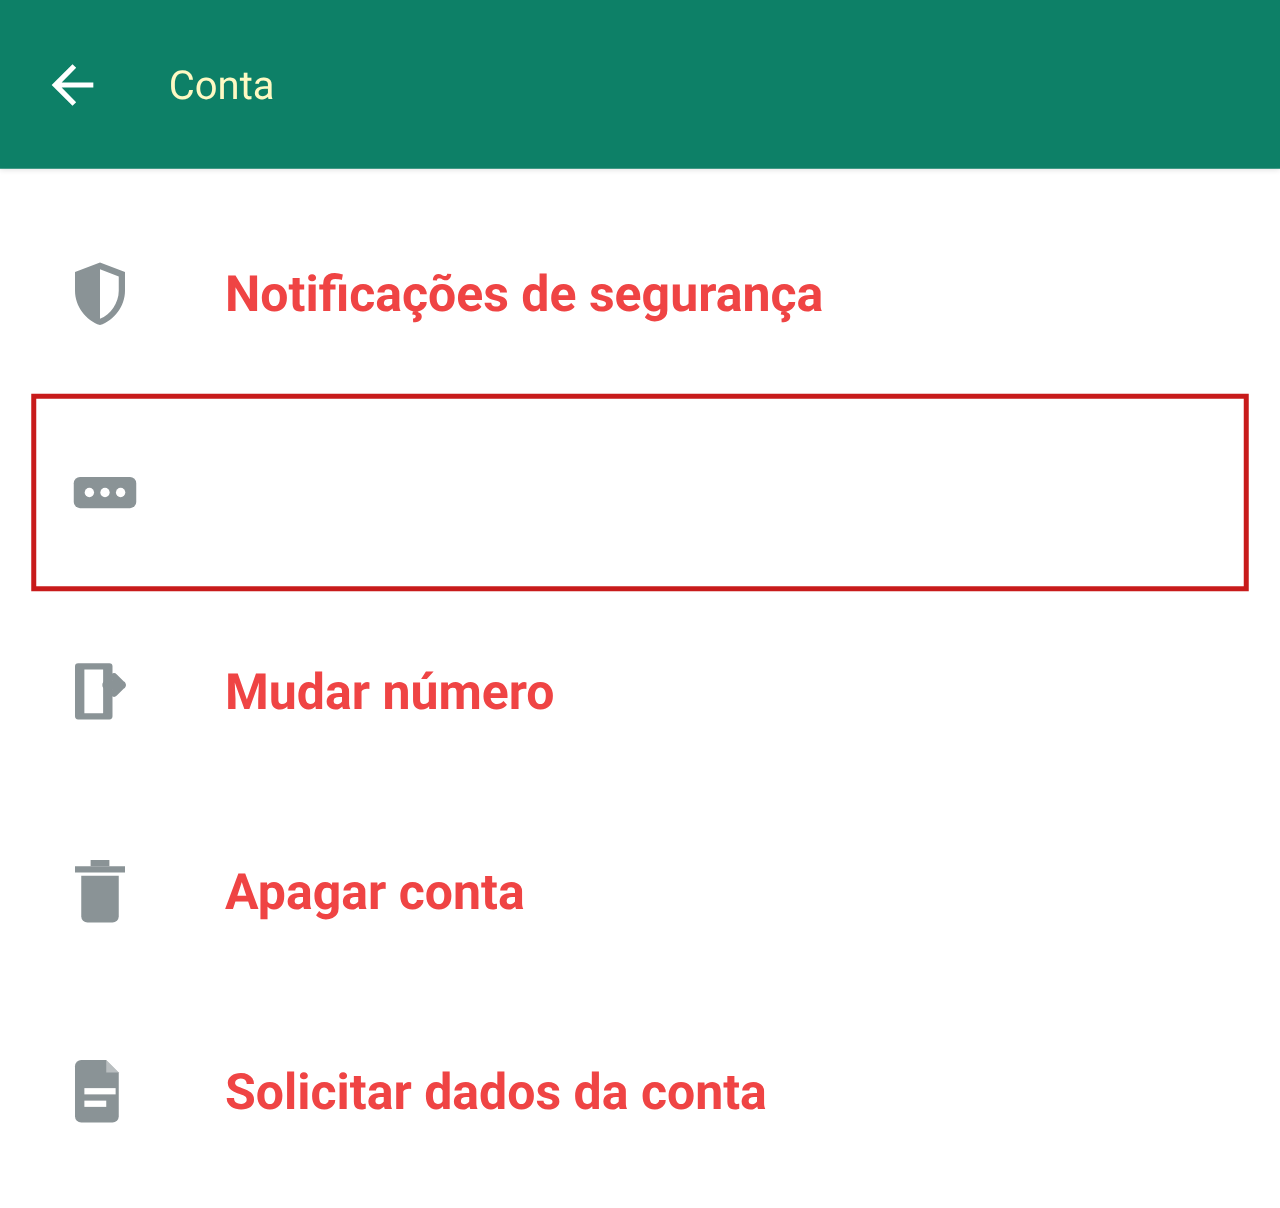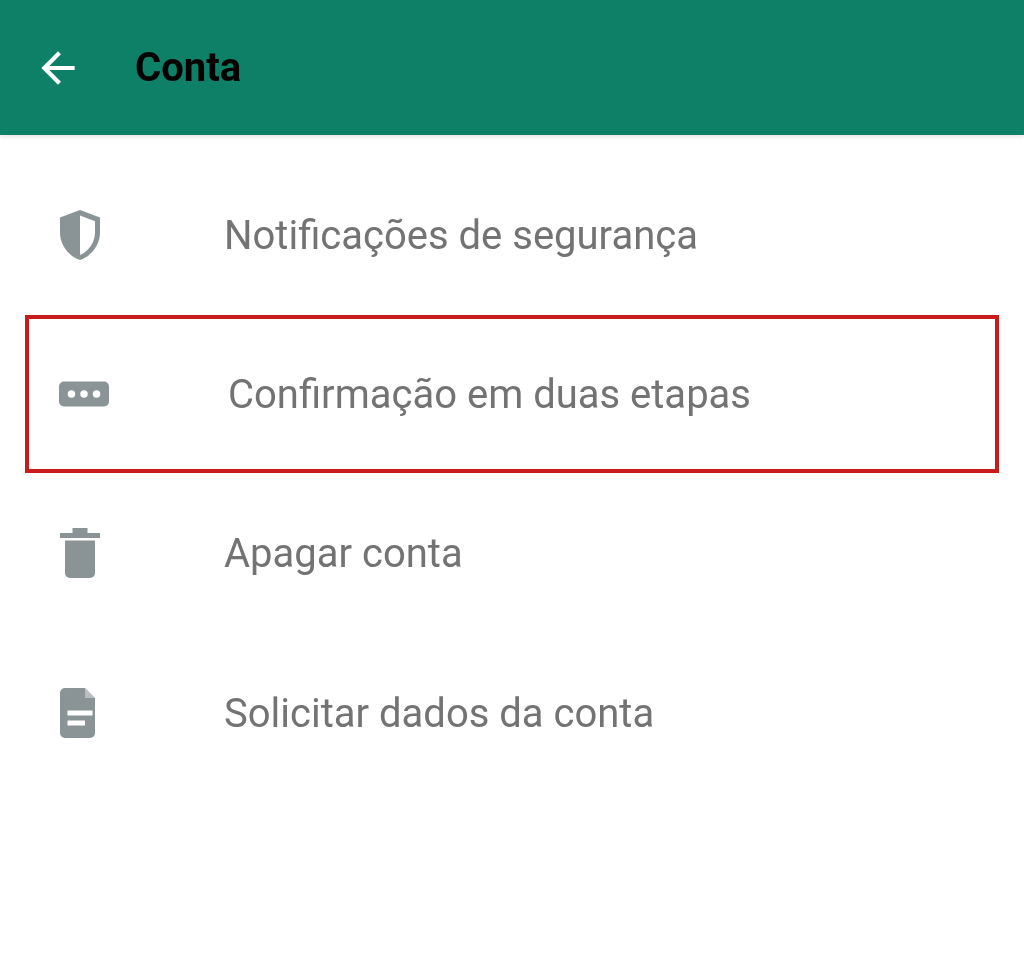--- a/index.html
+++ b/index.html
@@ -30,23 +30,23 @@
       justify-content: center;
       cursor: pointer;
       margin-right: 50px;
     }
     .back-button svg {
       width: 50px;
       height: 50px;
       fill: #ffffff;
     }
     .app-title {
-      color: #000000;
-      font-size: 40px;
-      font-weight: 700;
+      color: #fef9c3;
+      font-size: 32px;
+      font-weight: 400;
     }
     .menu-list {
       padding: 20px 0;
     }
     .menu-item {
       display: flex;
       align-items: center;
       padding: 50px 30px 50px 50px;
       cursor: pointer;
     }
@@ -64,23 +64,22 @@
       margin-right: 70px;
       flex-shrink: 0;
     }
     .menu-icon svg {
       width: 60px;
       height: 60px;
       fill: #8a9396;
     }
     .menu-label {
       font-size: 40px;
-      color: #737373;
-      font-weight: 400;
-      margin-left: 44px;
+      color: #ef4444;
+      font-weight: 700;
     }
   </style>
 </head>
 <body>
 
 <div class="app-bar">
   <div class="back-button">
     <svg viewBox="0 0 24 24">
       <path d="M20 11H7.83l5.59-5.59L12 4l-8 8 8 8 1.41-1.41L7.83 13H20v-2z"></path>
     </svg>
@@ -101,23 +100,31 @@
 
   <div class="menu-item highlighted">
     <div class="menu-icon">
       <svg viewBox="0 0 24 24">
         <rect x="2" y="7" width="20" height="10" rx="2" fill="#8a9396"></rect>
         <circle cx="7" cy="12" r="1.5" fill="#ffffff"></circle>
         <circle cx="12" cy="12" r="1.5" fill="#ffffff"></circle>
         <circle cx="17" cy="12" r="1.5" fill="#ffffff"></circle>
       </svg>
     </div>
-    <div class="menu-label">Confirmação em duas etapas</div>
   </div>
 
+  <div class="menu-item">
+    <div class="menu-icon">
+      <svg viewBox="0 0 24 24">
+        <path d="M5 3 h10 a1 1 0 0 1 1 1 v16 a1 1 0 0 1 -1 1 h-10 a1 1 0 0 1 -1 -1 v-16 a1 1 0 0 1 1 -1 Z M7 5 v14 h6 v-14 Z" fill="#8a9396"></path>
+        <path d="M14 10 h5 m0 0 l-2.5 -2.5 M19 10 l-2.5 2.5" stroke="#8a9396" stroke-width="2.5" fill="none" stroke-linecap="round" stroke-linejoin="round"></path>
+      </svg>
+    </div>
+    <div class="menu-label">Mudar número</div>
+  </div>
 
   <div class="menu-item">
     <div class="menu-icon">
       <svg viewBox="0 0 24 24">
         <path d="M6 7 h12 v13 a2 2 0 0 1 -2 2 h-8 a2 2 0 0 1 -2 -2 Z" fill="#8a9396"></path>
         <path d="M4 4 h16 v2 h-16 Z" fill="#8a9396"></path>
         <path d="M9 2 h6 v2 h-6 Z" fill="#8a9396"></path>
       </svg>
     </div>
     <div class="menu-label">Apagar conta</div>

